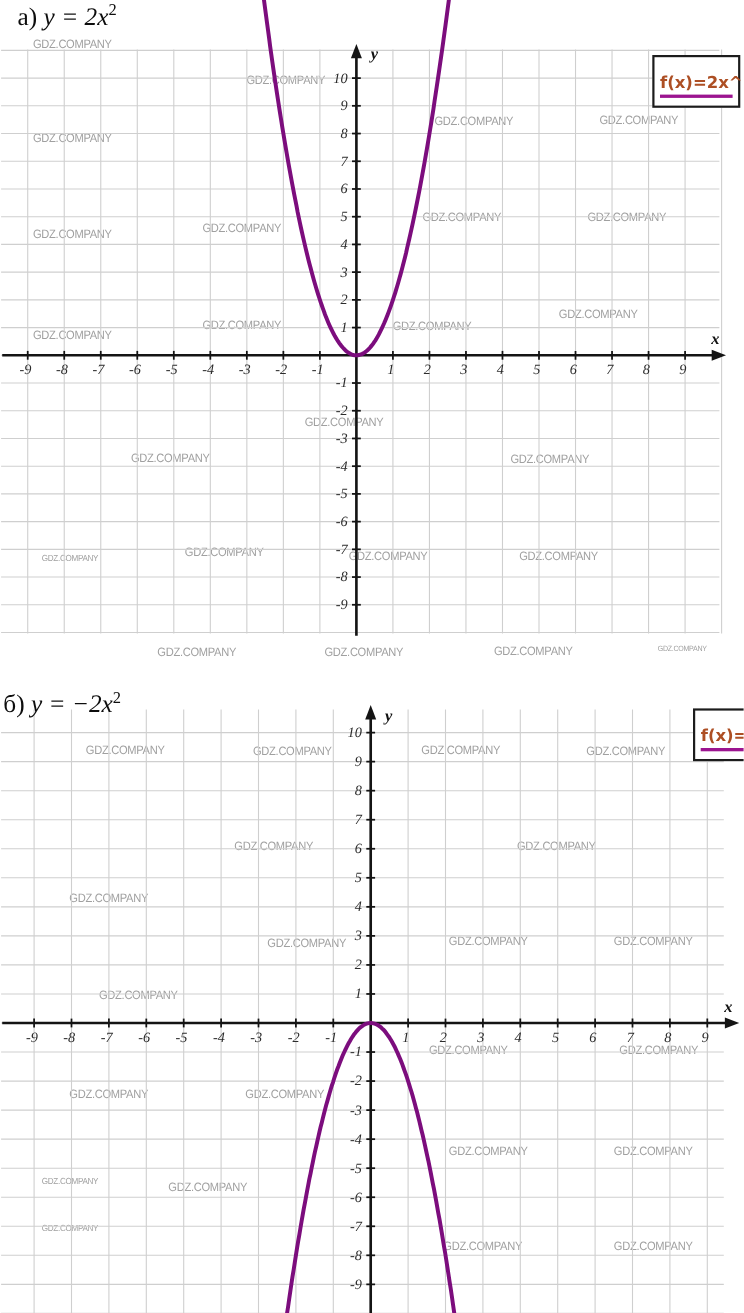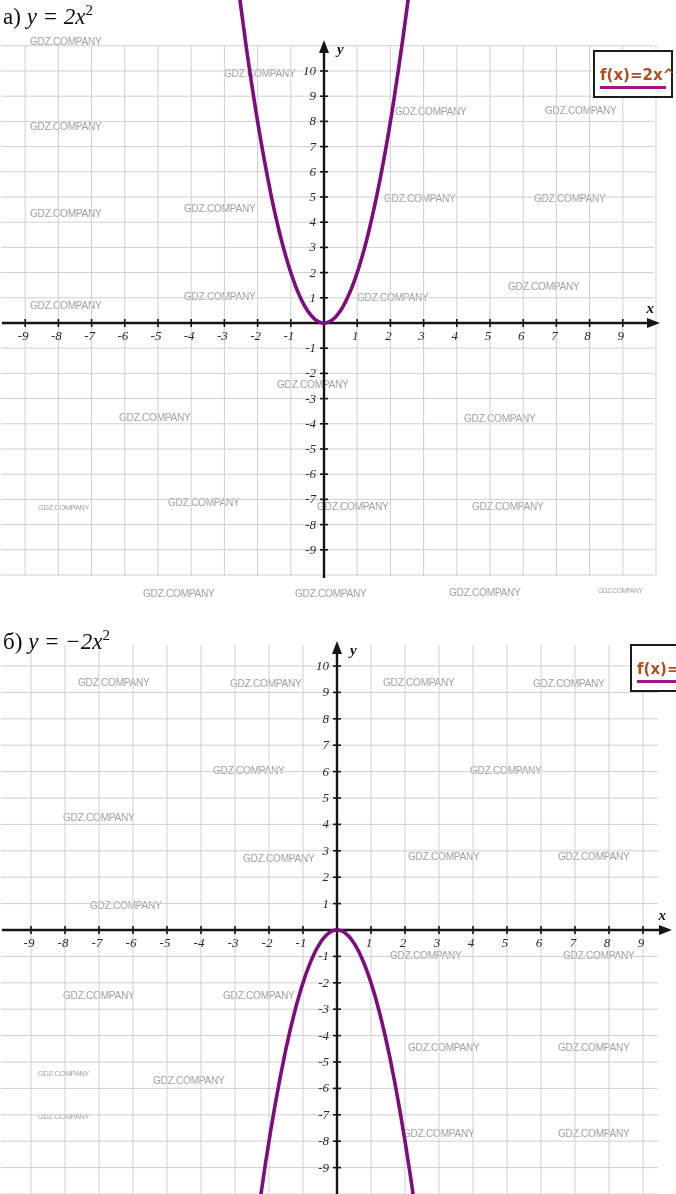--- a/index.html
+++ b/index.html
@@ -76,21 +76,21 @@
     <div class="wm" style="left: 223px; top: 990px; font-size: 11px; color: rgb(160, 160, 160);">GDZ.COMPANY</div>
     <div class="wm" style="left: 408px; top: 1042px; font-size: 11px; color: rgb(160, 160, 160);">GDZ.COMPANY</div>
     <div class="wm" style="left: 558px; top: 1042px; font-size: 11px; color: rgb(160, 160, 160);">GDZ.COMPANY</div>
     <div class="wm" style="left: 153px; top: 1075px; font-size: 11px; color: rgb(160, 160, 160);">GDZ.COMPANY</div>
     <div class="wm" style="left: 38px; top: 1070px; font-size: 8px; color: rgb(160, 160, 160);">GDZ.COMPANY</div>
     <div class="wm" style="left: 38px; top: 1113px; font-size: 8px; color: rgb(160, 160, 160);">GDZ.COMPANY</div>
     <div class="wm" style="left: 403px; top: 1128px; font-size: 11px; color: rgb(160, 160, 160);">GDZ.COMPANY</div>
     <div class="wm" style="left: 558px; top: 1128px; font-size: 11px; color: rgb(160, 160, 160);">GDZ.COMPANY</div>
   </div>
 
-<div class="title" style="left:3px;top:2px"><span>а) </span><i>y = 2x</i><sup>2</sup></div>
+<div class="title" style="left:16px;top:2px"><span>а) </span><i>y = 2x</i><sup>2</sup></div>
 
 <svg class="plot" style="top:0" width="676" height="600" viewBox="0 0 676 600">
     <line x1="25.19999999999999" y1="45" x2="25.19999999999999" y2="576" stroke="#cfcfcf" stroke-width="1"></line>
     <line x1="58.39999999999998" y1="45" x2="58.39999999999998" y2="576" stroke="#cfcfcf" stroke-width="1"></line>
     <line x1="91.59999999999997" y1="45" x2="91.59999999999997" y2="576" stroke="#cfcfcf" stroke-width="1"></line>
     <line x1="124.79999999999998" y1="45" x2="124.79999999999998" y2="576" stroke="#cfcfcf" stroke-width="1"></line>
     <line x1="158" y1="45" x2="158" y2="576" stroke="#cfcfcf" stroke-width="1"></line>
     <line x1="191.2" y1="45" x2="191.2" y2="576" stroke="#cfcfcf" stroke-width="1"></line>
     <line x1="224.39999999999998" y1="45" x2="224.39999999999998" y2="576" stroke="#cfcfcf" stroke-width="1"></line>
     <line x1="257.6" y1="45" x2="257.6" y2="576" stroke="#cfcfcf" stroke-width="1"></line>

